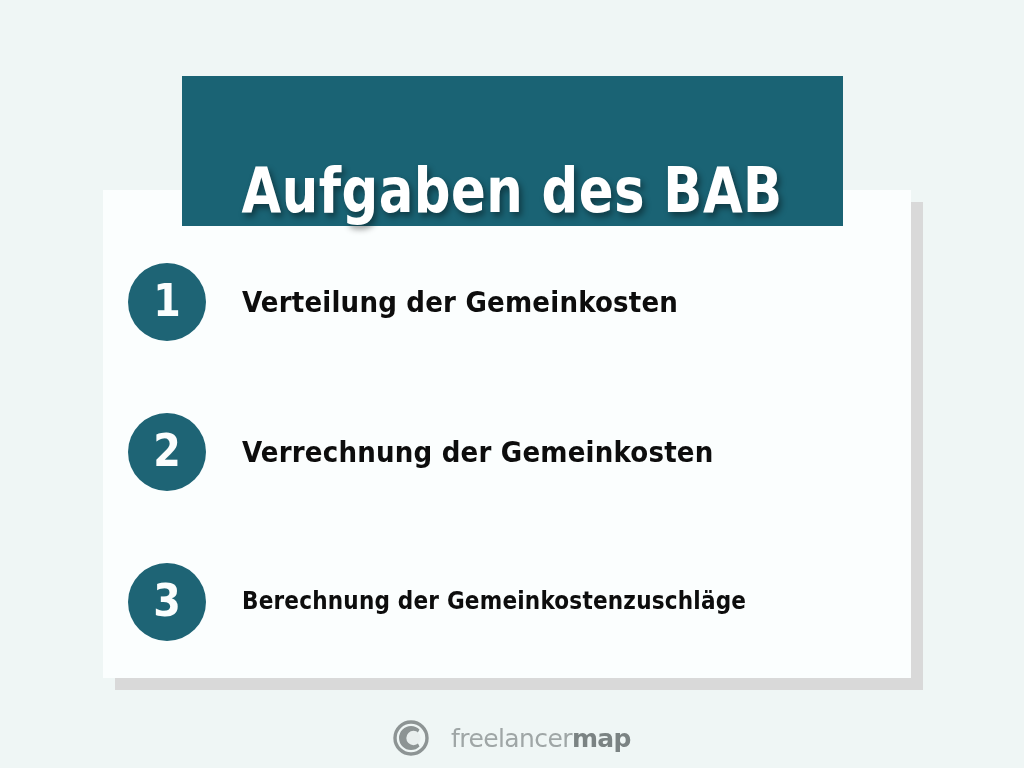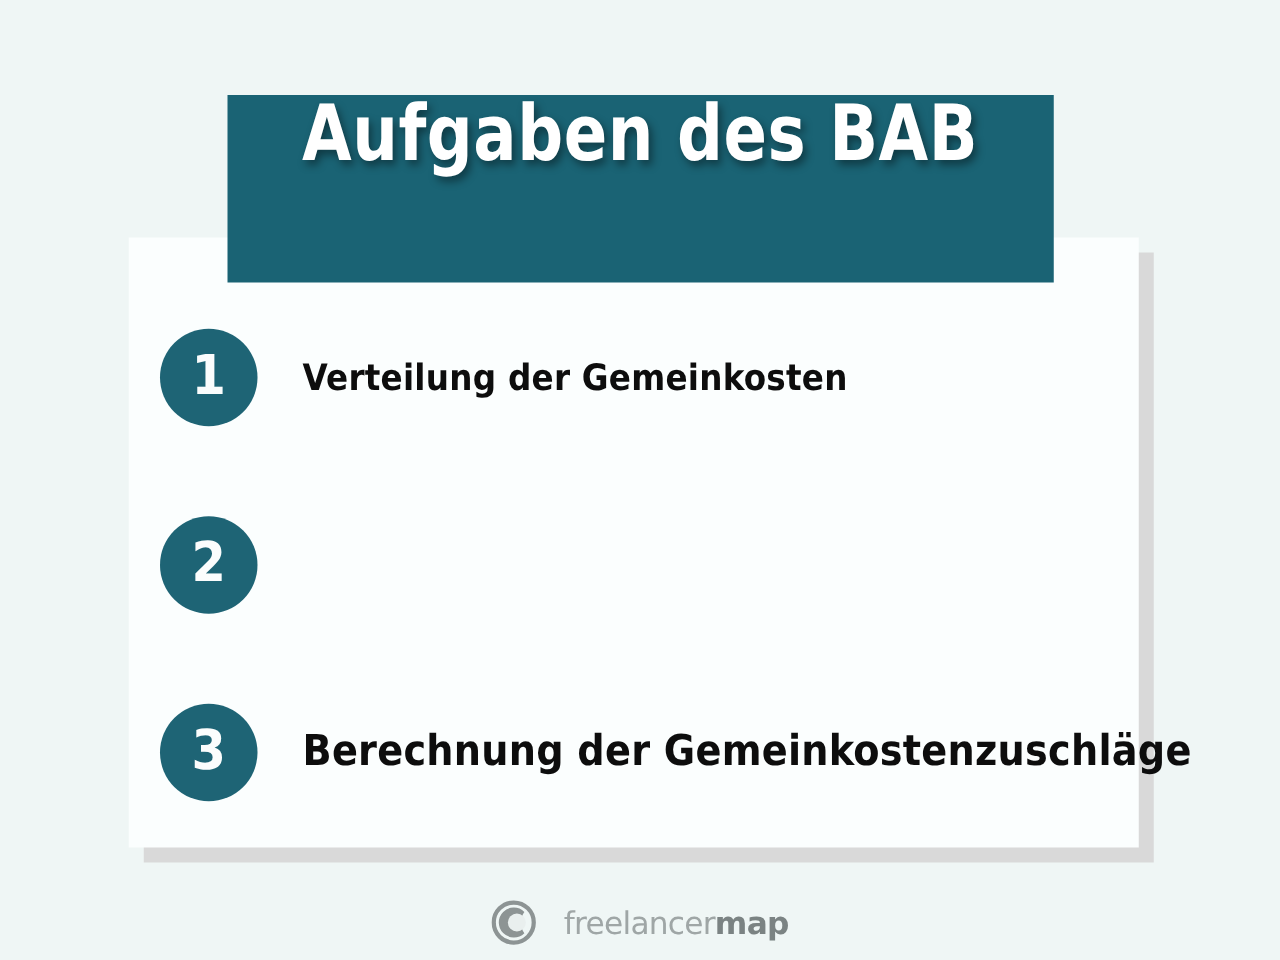--- a/index.html
+++ b/index.html
@@ -40,21 +40,21 @@
 
   
   .banner {
     position: absolute;
     left: 182px;
     top: 76px;
     width: 661px;
     height: 150px;
     background: #1a6374;
     display: flex;
-    align-items: flex-start;
+    align-items: flex-end;
     justify-content: center;
   }
   .banner-title {
     color: #ffffff;
     font-family: "Liberation Sans Narrow", "DejaVu Sans Condensed", "Liberation Sans", sans-serif;
     font-weight: bold;
     font-size: 62px;
     letter-spacing: 0.5px;
     transform: scaleX(0.92);
     transform-origin: center;
@@ -106,21 +106,21 @@
   .item-label {
     margin-left: 36px;
     color: #0d0d0d;
     font-family: "Liberation Sans Narrow", "DejaVu Sans Condensed", "Liberation Sans", sans-serif;
     font-weight: bold;
     font-size: 29px;
     letter-spacing: 0.2px;
     white-space: nowrap;
     line-height: 1.05;
   }
-  .item-3 .item-label { font-size: 34px; text-align: right; }
+  .item-3 .item-label { font-size: 24px; text-align: right; }
 
   
   .footer {
     position: absolute;
     left: 0;
     top: 708px;
     width: 1024px;
     height: 60px;
     display: flex;
     align-items: center;
@@ -166,20 +166,21 @@
 
   <div class="list">
 
     <div class="list-item item-1">
       <div class="badge">1</div>
       <div class="item-label">Verteilung der Gemeinkosten</div>
     </div>
 
     <div class="list-item item-2">
       <div class="badge">2</div>
+      <div class="item-label">Verrechnung der Gemeinkosten</div>
     </div>
 
     <div class="list-item item-3">
       <div class="badge">3</div>
       <div class="item-label">Berechnung der Gemeinkostenzuschläge</div>
     </div>
 
   </div>
 
   <div class="footer">

